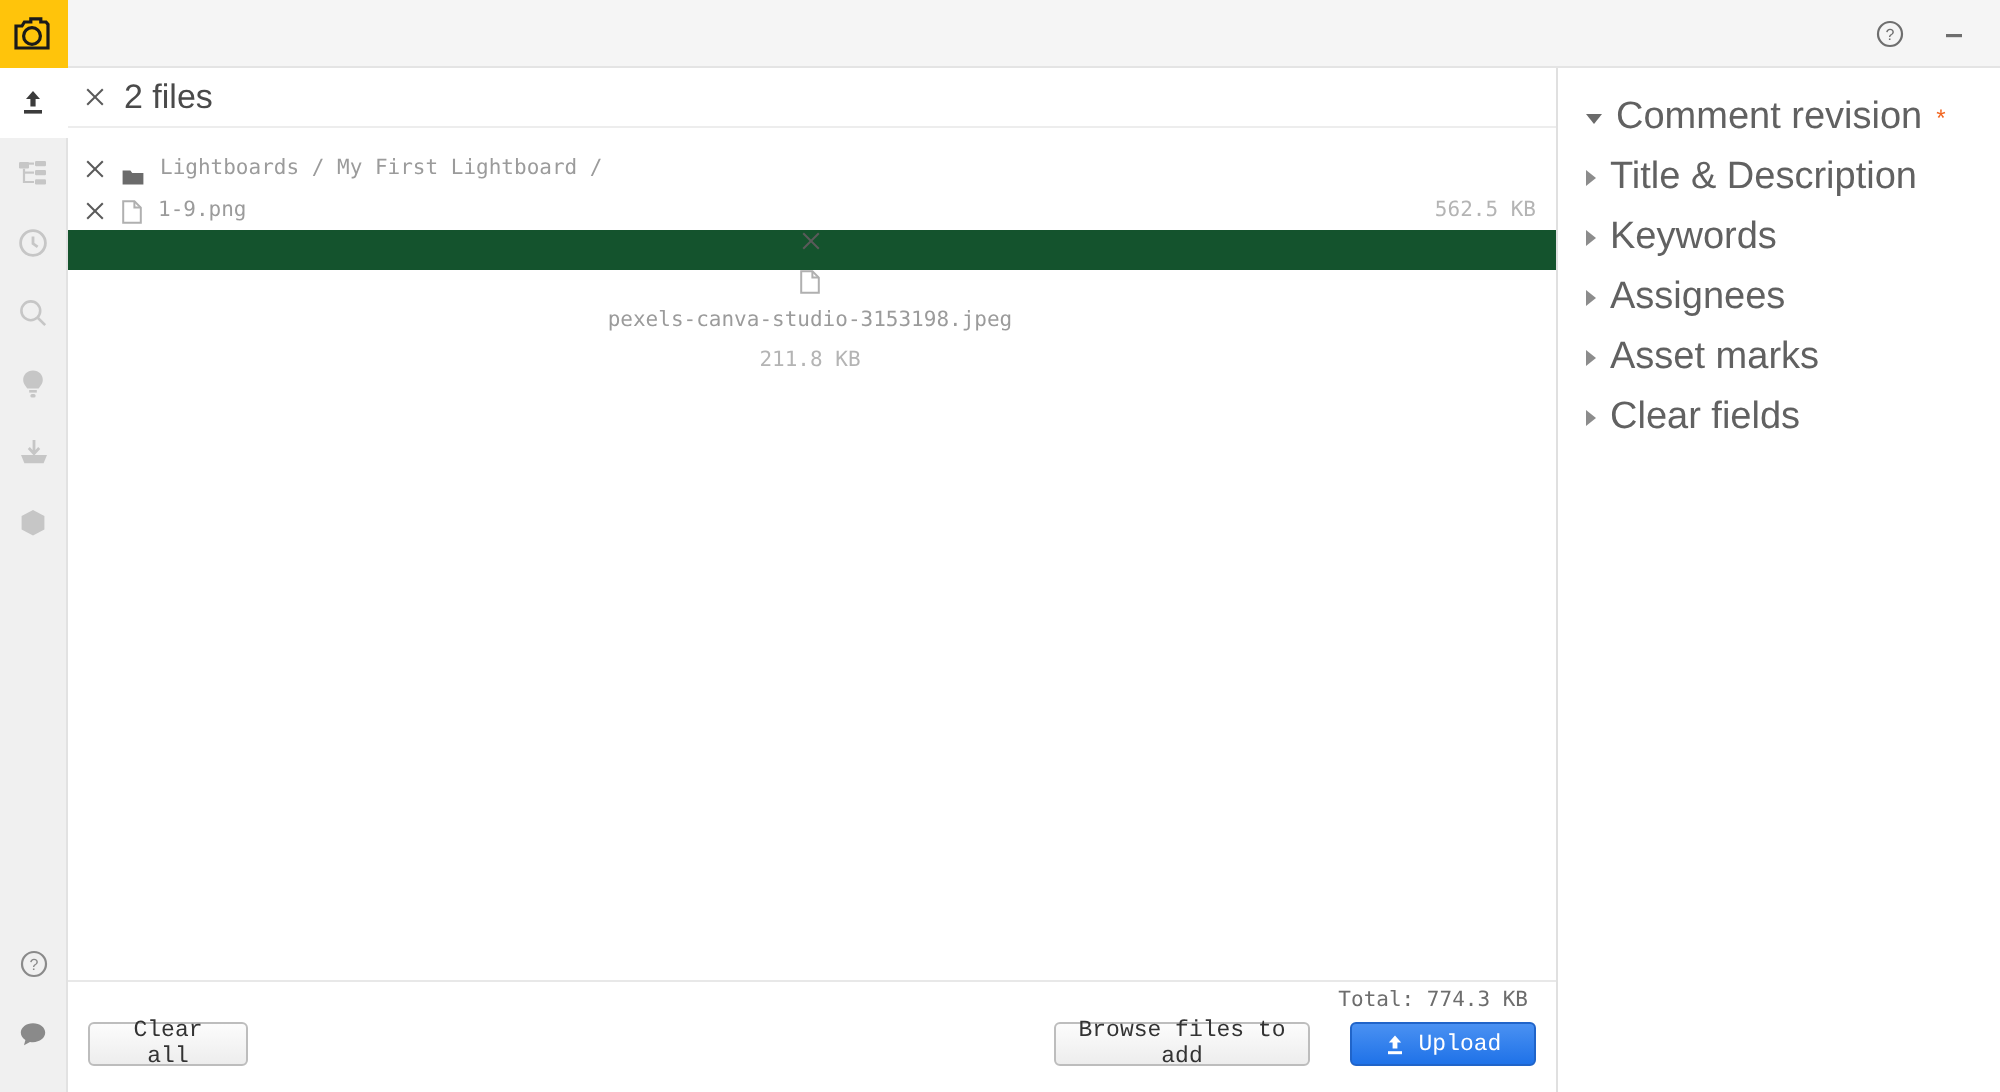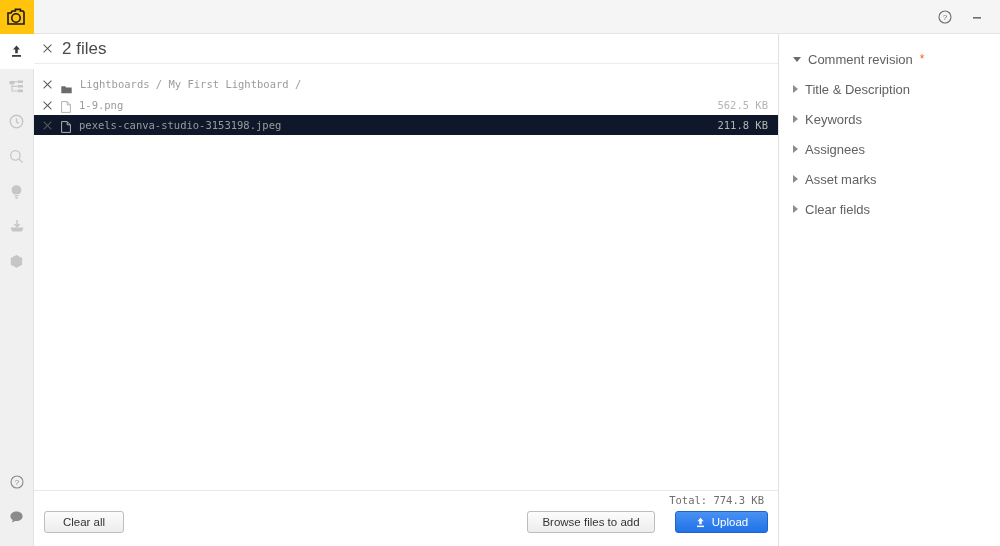--- a/index.html
+++ b/index.html
@@ -91,21 +91,21 @@
   .x-icon::after  { transform: rotate(-45deg); }
 
   .files-list { flex: 1 1 auto; overflow: hidden; padding-top: 9px; }
 
   .row {
     display: flex; align-items: center;
     height: 20px; padding-left: 8px; padding-right: 10px;
     gap: 8px;
   }
   .row.folder { height: 22px; }
-  .row.highlight { background: #0f172a; }
+  .row.highlight { background: #14532d; flex-direction: column; }
   .row .name {
     font-family: "DejaVu Sans Mono", "Liberation Mono", monospace;
     font-size: 10.5px;
     color: #9b9b9b;
     white-space: nowrap;
     flex: 1 1 auto;
   }
   .row.folder .name { color: #9b9b9b; }
   .row .size {
     font-family: "DejaVu Sans Mono", "Liberation Mono", monospace;
@@ -127,21 +127,21 @@
     border-top: 1px solid #e8e8e8;
     height: 56px;
     position: relative;
   }
   .total-label {
     position: absolute; right: 14px; top: 3px;
     font-family: "DejaVu Sans Mono", "Liberation Mono", monospace;
     font-size: 10.5px; color: #6d6d6d;
   }
   .btn {
-    font-family: Liberation Sans, sans-serif;
+    font-family: Liberation Mono, monospace;
     font-size: 11.5px;
     border-radius: 3px;
     border: 1px solid #bdbdbd;
     background: linear-gradient(#fcfcfc, #ededed);
     color: #333333;
     height: 22px;
     padding: 0 8px;
     cursor: pointer;
     display: inline-flex; align-items: center; justify-content: center;
     gap: 6px;
@@ -162,21 +162,21 @@
     width: 220px; height: 512px;
     background: #ffffff;
     padding: 10px 8px 0 8px;
   }
   .section {
     display: flex; align-items: center; gap: 7px;
     height: 30px;
     padding-left: 5px;
   }
   .section .label {
-    font-size: 13px; color: #616161;
+    font-size: 19px; color: #616161;
     font-family: "Liberation Sans", sans-serif;
   }
   .section .req { color: #f26722; font-size: 12px; line-height: 1; }
   .tri {
     width: 0; height: 0; flex: 0 0 auto;
     border-top: 4px solid transparent;
     border-bottom: 4px solid transparent;
     border-left: 5px solid #8c8c8c;
   }
   .tri.open {

